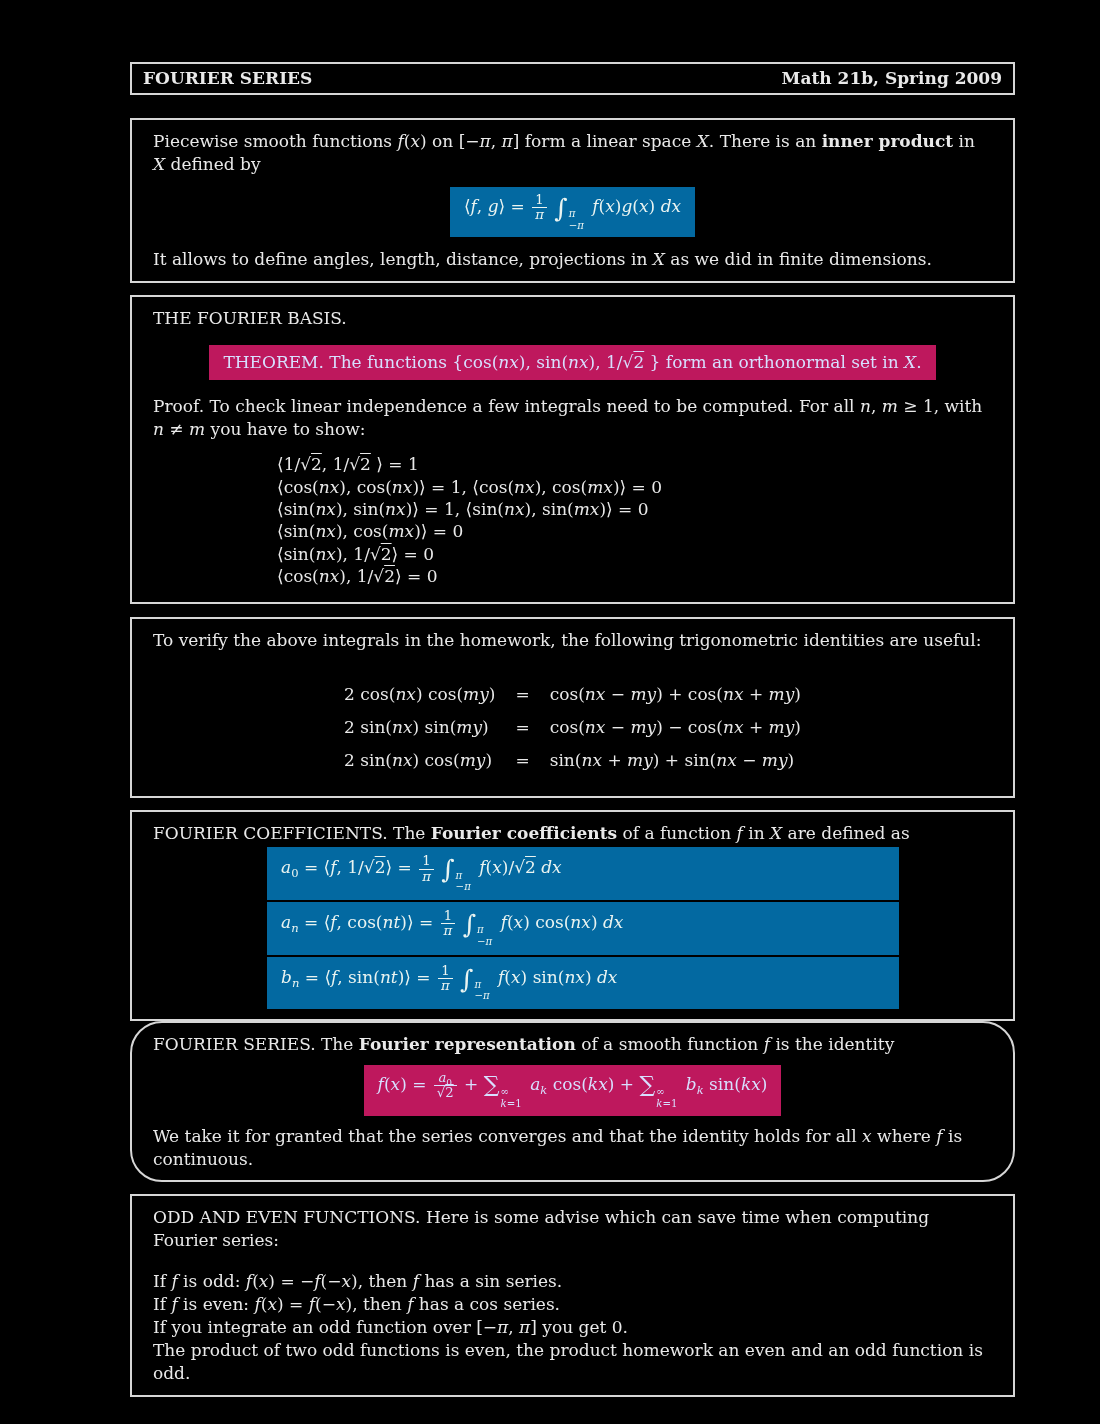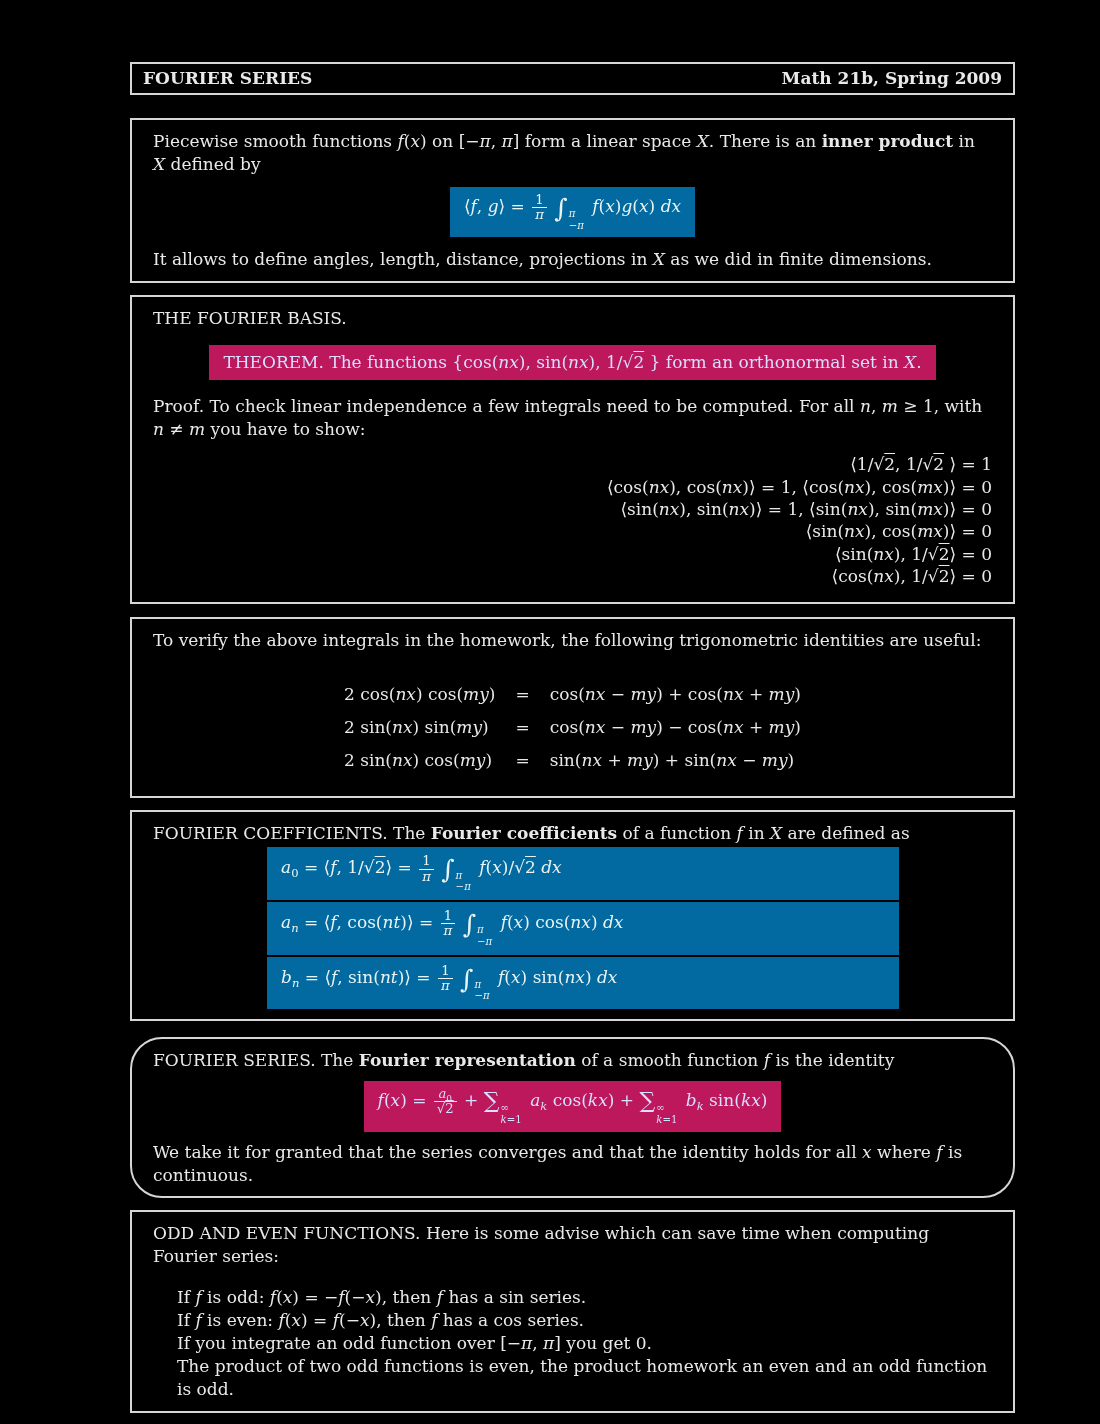--- a/index.html
+++ b/index.html
@@ -16,51 +16,51 @@
     padding:10px 21px;
     background:#000;
   }
   .hdr{
     display:flex;justify-content:space-between;align-items:center;
     font-weight:bold;font-size:17px;
     padding:3px 11px;
     margin-bottom:23px;
   }
   .mb12{margin-bottom:12px;} .mb13{margin-bottom:13px;}
-  .mb14{margin-bottom:14px;} .mb16{margin-bottom:16px;}
+  .mb14{margin-bottom:14px;} .mb16{}
   .center{text-align:center;}
   .hl{display:inline-block;padding:6px 14px;}
   .teal{background:#0369a1;color:#eaf4f1;}
   .blue{background:#be185d;color:#d8dfff;}
   sup,sub{font-size:0.68em;line-height:0;}
   
   .fr{display:inline-block;text-align:center;vertical-align:-0.55em;line-height:1.08;margin:0 2px;font-size:0.78em;}
   .fr .t{display:block;border-bottom:1px solid currentColor;padding:0 3px;}
   .fr .b{display:block;padding:0 3px;}
   
   .ig{font-size:1.5em;line-height:0;vertical-align:-0.18em;}
   .sg{font-size:1.3em;line-height:0;vertical-align:-0.1em;}
   .il{display:inline-flex;flex-direction:column;font-size:0.6em;line-height:1.15;vertical-align:-0.5em;margin:0 3px 0 1px;text-align:left;}
   .il span{display:block;}
   .ov{text-decoration:overline;}
   
-  .intlist{margin:12px 0 4px 124px;line-height:1.32;text-align:right;}
+  .intlist{margin:12px 0 4px 124px;line-height:1.32;}
   
   .idtable{display:table;margin:26px auto 10px auto;}
   .idrow{display:table-row;}
   .idrow>div{display:table-cell;padding:5px 0;}
   .idlhs{}
   .ideq{padding:5px 20px !important;text-align:center;}
   .idrhs{text-align:left;}
   
   .coefrow{display:block;box-sizing:border-box;width:632px;margin:2px 0 0 114px;padding:7px 14px;}
   .coefrow:first-of-type{margin-top:12px;}
   .box1{min-height:125px;} .box2{min-height:304px;} .box3{min-height:166px;}
   .box4{min-height:177px;} .box5{min-height:118px;border-radius:32px;} .box6{min-height:138px;}
-  .gaptop{margin-top:18px;margin-left:24px;}
+  .gaptop{margin-top:18px;}
   i{font-style:italic;}
 </style>
 </head>
 <body>
 
 <div class="content">
 
   <div class="box hdr">
     <span>FOURIER SERIES</span>
     <span>Math 21b, Spring 2009</span>

